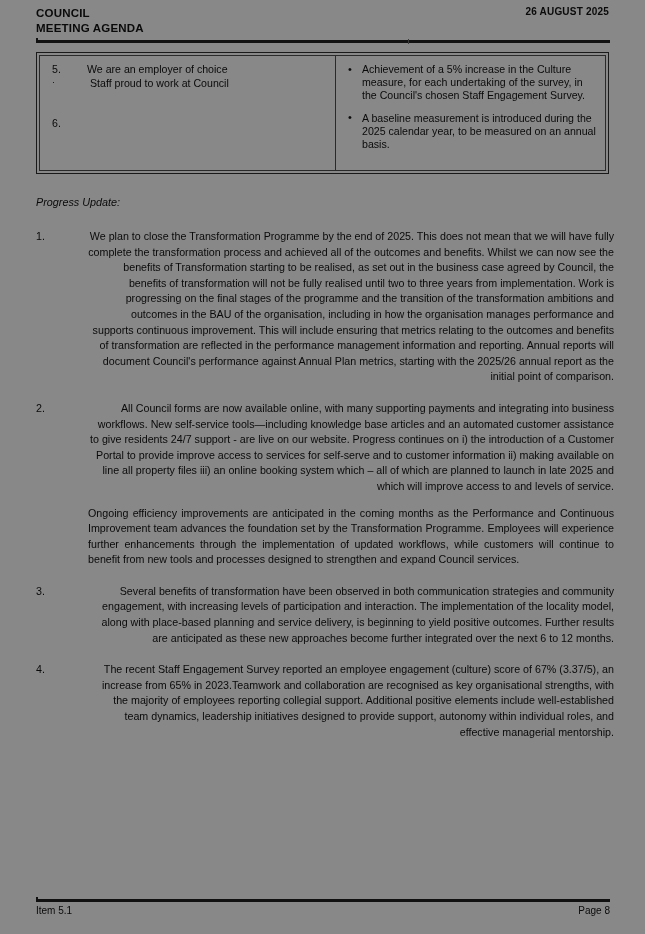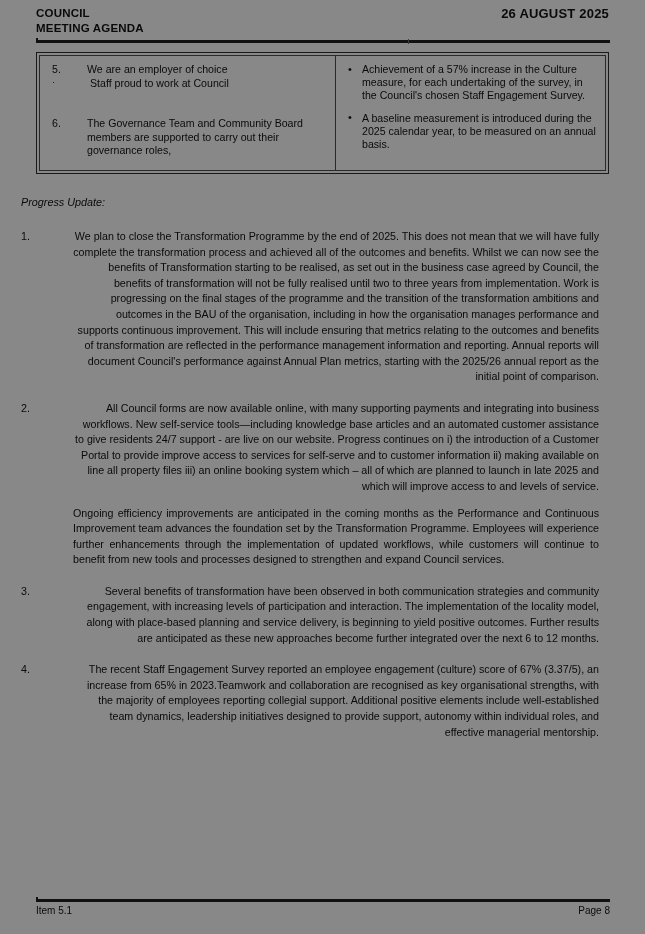--- a/index.html
+++ b/index.html
@@ -41,21 +41,21 @@
     font-size: 11.5px;
     font-weight: bold;
     line-height: 14.5px;
     letter-spacing: 0.2px;
   }
   .header-left .ln { display: block; white-space: nowrap; }
   .header-right {
     position: absolute;
     right: 0;
     top: 0;
-    font-size: 13px;
+    font-size: 10px;
     font-weight: bold;
     letter-spacing: 0.2px;
     white-space: nowrap;
   }
   .header-rule {
     position: absolute;
     left: 36px;
     top: 40px;
     width: 574px;
     height: 3px;
@@ -148,21 +148,21 @@
     position: absolute;
     left: 12px;
     top: -0.5px;
     font-size: 11px;
     line-height: 13.2px;
   }
 
   
   .content {
     position: absolute;
-    left: 21px;
+    left: 36px;
     top: 196px;
     width: 578px;
   }
   .prog-update {
     font-size: 10.8px;
     font-style: italic;
     line-height: 13px;
     margin: 0 0 20px 0;
   }
 
@@ -243,32 +243,31 @@
             <span class="num">5.</span>
             <span>We are an employer of choice</span>
           </div>
           <div class="sub-bullet" style="margin-top:1px;">
             <span class="bdot">·</span>
             <span>Staff proud to work at Council</span>
           </div>
 
           <div class="num-item" style="margin-top:27px;">
             <span class="num">6.</span>
-            <span>The Governance Team and Community Board members are supported to carry out their governance roles,</span>
           </div>
 
         </div>
       </div>
 
       <div class="tbl-col-right">
         <div class="cell-pad-right">
 
           <div class="rb">
             <span class="bdot">•</span>
-            <span>Achievement of a 57% increase in the Culture measure, for each undertaking of the survey, in the Council's chosen Staff Engagement Survey.</span>
+            <span>Achievement of a 5% increase in the Culture measure, for each undertaking of the survey, in the Council's chosen Staff Engagement Survey.</span>
           </div>
 
           <div class="rb">
             <span class="bdot">•</span>
             <span>A baseline measurement is introduced during the 2025 calendar year, to be measured on an annual basis.</span>
           </div>
 
         </div>
       </div>
 

